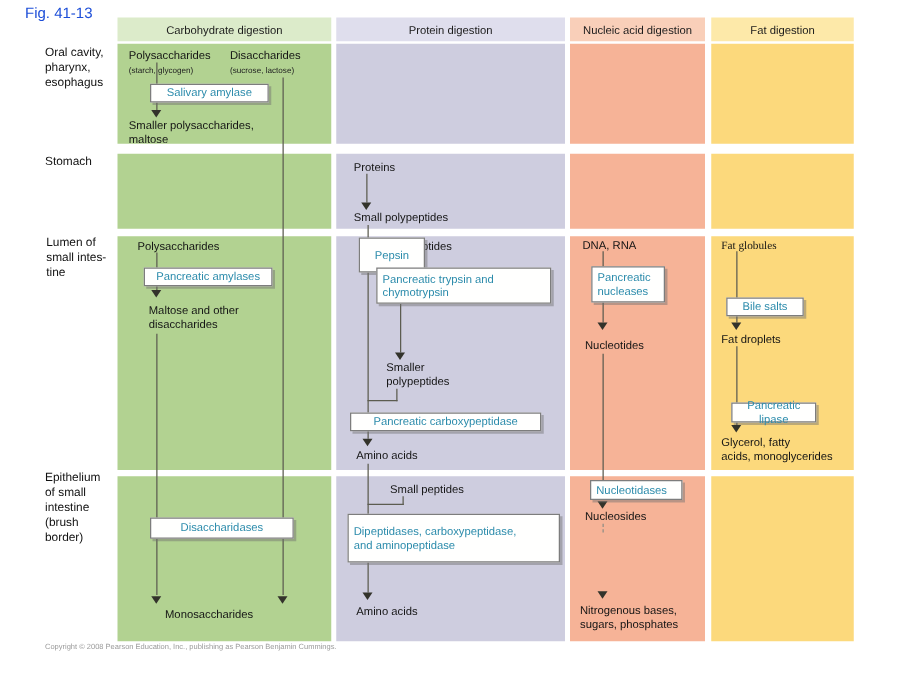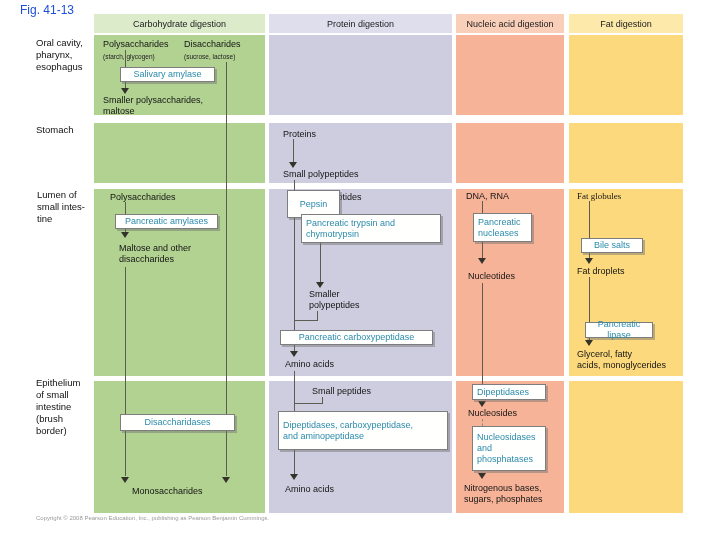--- a/index.html
+++ b/index.html
@@ -148,26 +148,23 @@
   <div class="txt" style="left:132px;top:486px;">Monosaccharides</div>
 
   <div class="txt" style="left:312px;top:386px;">Small peptides</div>
   <div class="vline" style="left:322px;top:397px;height:7px;"></div>
   <div class="hline" style="left:294px;top:403px;width:29px;"></div>
   <div class="ebox top" style="left:278px;top:411px;width:170px;height:39px;">Dipeptidases, carboxypeptidase,
 and aminopeptidase</div>
   <div class="arrow" style="left:290px;top:474px;"></div>
   <div class="txt" style="left:285px;top:484px;">Amino acids</div>
 
-  <div class="ebox" style="left:472px;top:384px;width:74px;height:16px;">Dipeptidases</div>
+  <div class="ebox" style="left:472px;top:384px;width:74px;height:16px;">Nucleotidases</div>
   <div class="arrow" style="left:478px;top:401px;"></div>
   <div class="txt" style="left:468px;top:408px;">Nucleosides</div>
   <div class="vdash" style="left:482px;top:419px;height:7px;"></div>
-  <div class="ebox" style="left:472px;top:426px;width:74px;height:45px;">Nucleosidases
-and
-phosphatases</div>
   <div class="arrow" style="left:478px;top:473px;"></div>
   <div class="txt" style="left:464px;top:483px;">Nitrogenous bases,
 sugars, phosphates</div>
 
   <div class="copyright" style="left:36px;top:515px;">Copyright © 2008 Pearson Education, Inc., publishing as Pearson Benjamin Cummings.</div>
 
 </div>
 
 </body></html>

